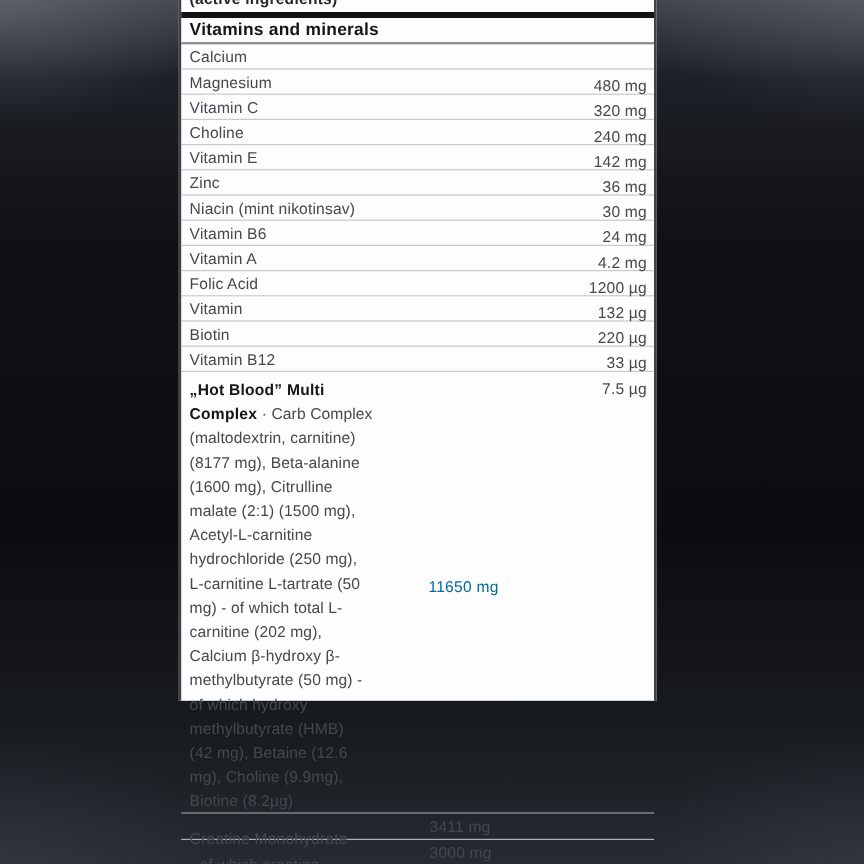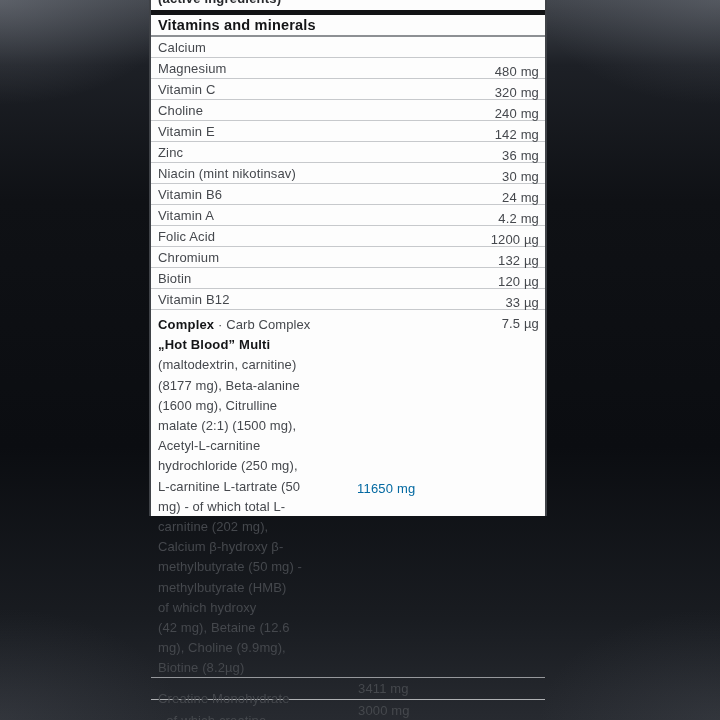--- a/index.html
+++ b/index.html
@@ -10,21 +10,21 @@
   }
   
   .backdrop-glow{position:absolute;inset:0;pointer-events:none;
     background:
       radial-gradient(260px 150px at 0% 0%, rgba(160,165,175,.28), rgba(0,0,0,0) 70%),
       radial-gradient(260px 150px at 100% 0%, rgba(150,155,165,.22), rgba(0,0,0,0) 70%),
       radial-gradient(260px 160px at 0% 100%, rgba(120,125,135,.14), rgba(0,0,0,0) 70%),
       radial-gradient(260px 160px at 100% 100%, rgba(120,125,135,.14), rgba(0,0,0,0) 70%);
   }
   .label{
-    position:absolute;left:149px;top:0;width:398px;height:516px;box-sizing:border-box;
+    position:absolute;left:149px;top:0;width:398px;height:584px;box-sizing:border-box;
     background:#fdfdfd;border-left:2px solid #3f4247;border-right:2px solid #3f4247;
   }
   .clip-top{position:absolute;top:-9px;left:7px;font-size:13px;font-weight:700;color:#26282b;letter-spacing:.2px;white-space:nowrap;}
   .topbar{position:absolute;top:10px;left:0;right:0;height:5px;background:#121315;}
   .sec-header{position:absolute;top:15px;left:0;right:0;height:20px;display:flex;align-items:center;
     padding-left:7px;font-size:14.5px;font-weight:700;color:#141517;letter-spacing:.2px;
     border-bottom:2px solid #8d9094;box-sizing:content-box;}
   .vrows{position:absolute;top:37px;left:0;right:0;}
   .vrow{height:20px;border-bottom:1px solid #c7c9cc;display:flex;align-items:center;justify-content:space-between;
     padding:0 6px 0 7px;font-size:13px;color:#45484d;letter-spacing:.15px;}
@@ -86,50 +86,50 @@
       </div>
       <div class="vrow">
         <span class="rname">Vitamin A</span>
         <span class="rval">1200 µg</span>
       </div>
       <div class="vrow">
         <span class="rname">Folic Acid</span>
         <span class="rval">132 µg</span>
       </div>
       <div class="vrow">
-        <span class="rname">Chromium</span>
-        <span class="rval">120 µg</span>
+        <span class="rname">Vitamin</span>
+        <span class="rval">220 µg</span>
       </div>
       <div class="vrow">
         <span class="rname">Biotin</span>
         <span class="rval">33 µg</span>
       </div>
       <div class="vrow">
         <span class="rname">Vitamin B12</span>
         <span class="rval">7.5 µg</span>
       </div>
     </div>
 
   <div class="complex">
     <div class="ctext">
+        <div class="cline cbold">„Hot Blood” Multi</div>
         <div class="cline"><span class="cbold">Complex</span> · Carb Complex</div>
-        <div class="cline cbold">„Hot Blood” Multi</div>
         <div class="cline">(maltodextrin, carnitine)</div>
         <div class="cline">(8177 mg), Beta-alanine</div>
         <div class="cline">(1600 mg), Citrulline</div>
         <div class="cline">malate (2:1) (1500 mg),</div>
         <div class="cline">Acetyl-L-carnitine</div>
         <div class="cline">hydrochloride (250 mg),</div>
         <div class="cline">L-carnitine L-tartrate (50</div>
         <div class="cline">mg) - of which total L-</div>
         <div class="cline">carnitine (202 mg),</div>
         <div class="cline">Calcium β-hydroxy β-</div>
         <div class="cline">methylbutyrate (50 mg) -</div>
+        <div class="cline">of which hydroxy</div>
         <div class="cline">methylbutyrate (HMB)</div>
-        <div class="cline">of which hydroxy</div>
         <div class="cline">(42 mg), Betaine (12.6</div>
         <div class="cline">mg), Choline (9.9mg),</div>
         <div class="cline">Biotine (8.2µg)</div>
       </div>
     <div class="cval">11650 mg</div>
   </div>
 
   <div class="crows">
       <div class="crow">
         <span class="cname">Creatine Monohydrate</span>

